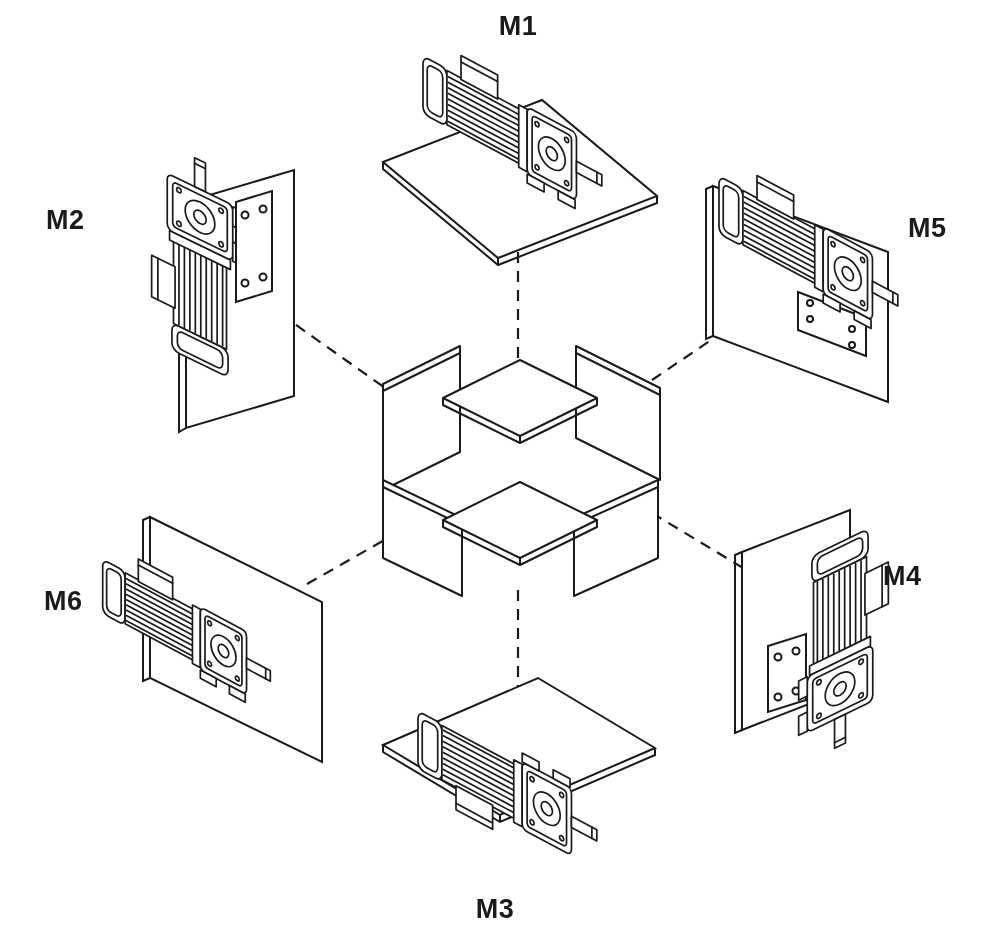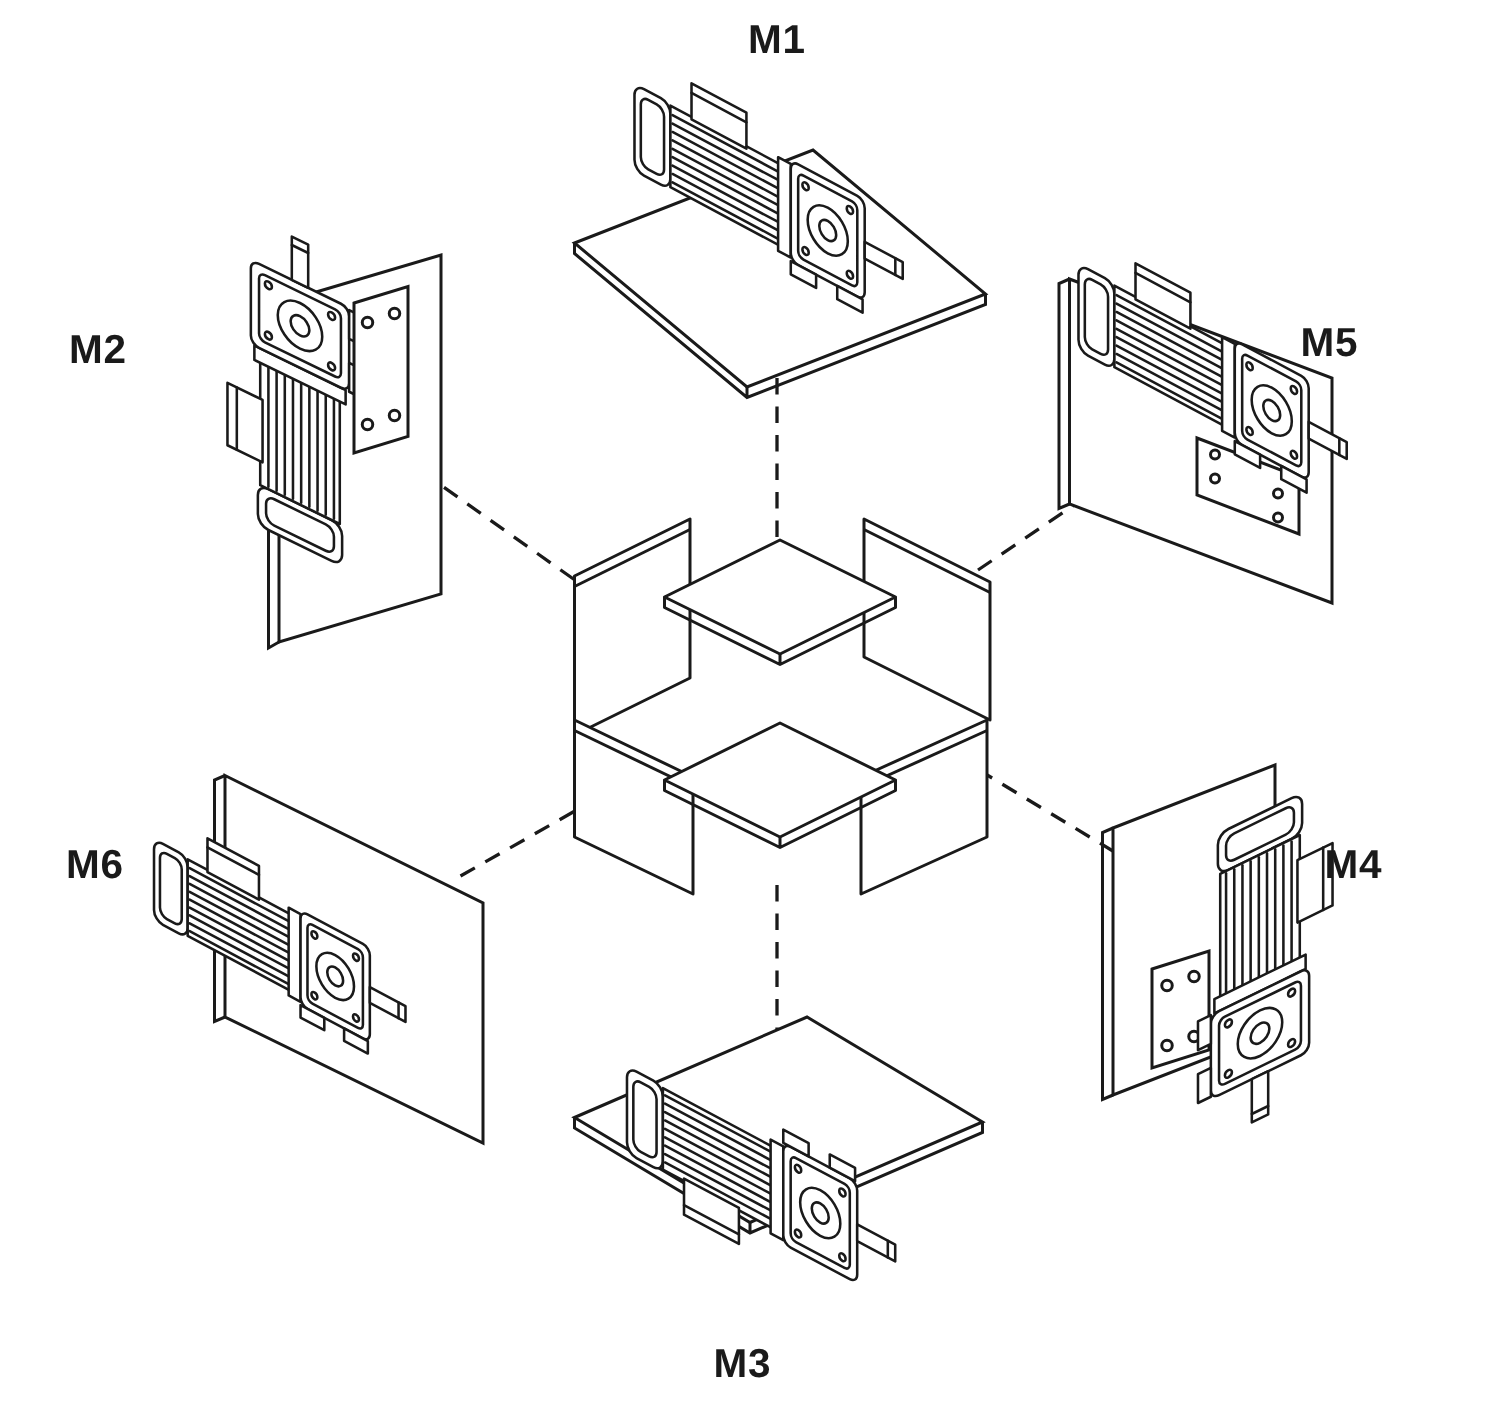--- a/index.html
+++ b/index.html
@@ -146,19 +146,19 @@
 
     <g stroke="#1a1a1a" stroke-width="2" fill="#ffffff">
       <polygon points="383,745 538,678 655,748 500,815"></polygon>
       <path d="M383,745 L383,752 L500,822 L655,755 L655,748 M500,815 L500,822" fill="none"></path>
       <use href="#gm" transform="matrix(0.704,0.376,0,-0.8,525,797)"></use>
     </g>
 
   </svg>
 
   <div class="lbl centered" style="left:478px; top:11px;">M1</div>
-  <div class="lbl" style="left:46px;  top:218px;">M2</div>
-  <div class="lbl" style="left:867px; top:213px;">M5</div>
-  <div class="lbl" style="left:44px;  top:561px;">M6</div>
+  <div class="lbl" style="left:46px;  top:205px;">M2</div>
+  <div class="lbl" style="left:908px; top:213px;">M5</div>
+  <div class="lbl" style="left:44px;  top:586px;">M6</div>
   <div class="lbl" style="left:883px; top:561px;">M4</div>
   <div class="lbl centered" style="left:455px; top:894px;">M3</div>
 
 </div>
 
 </body></html>

